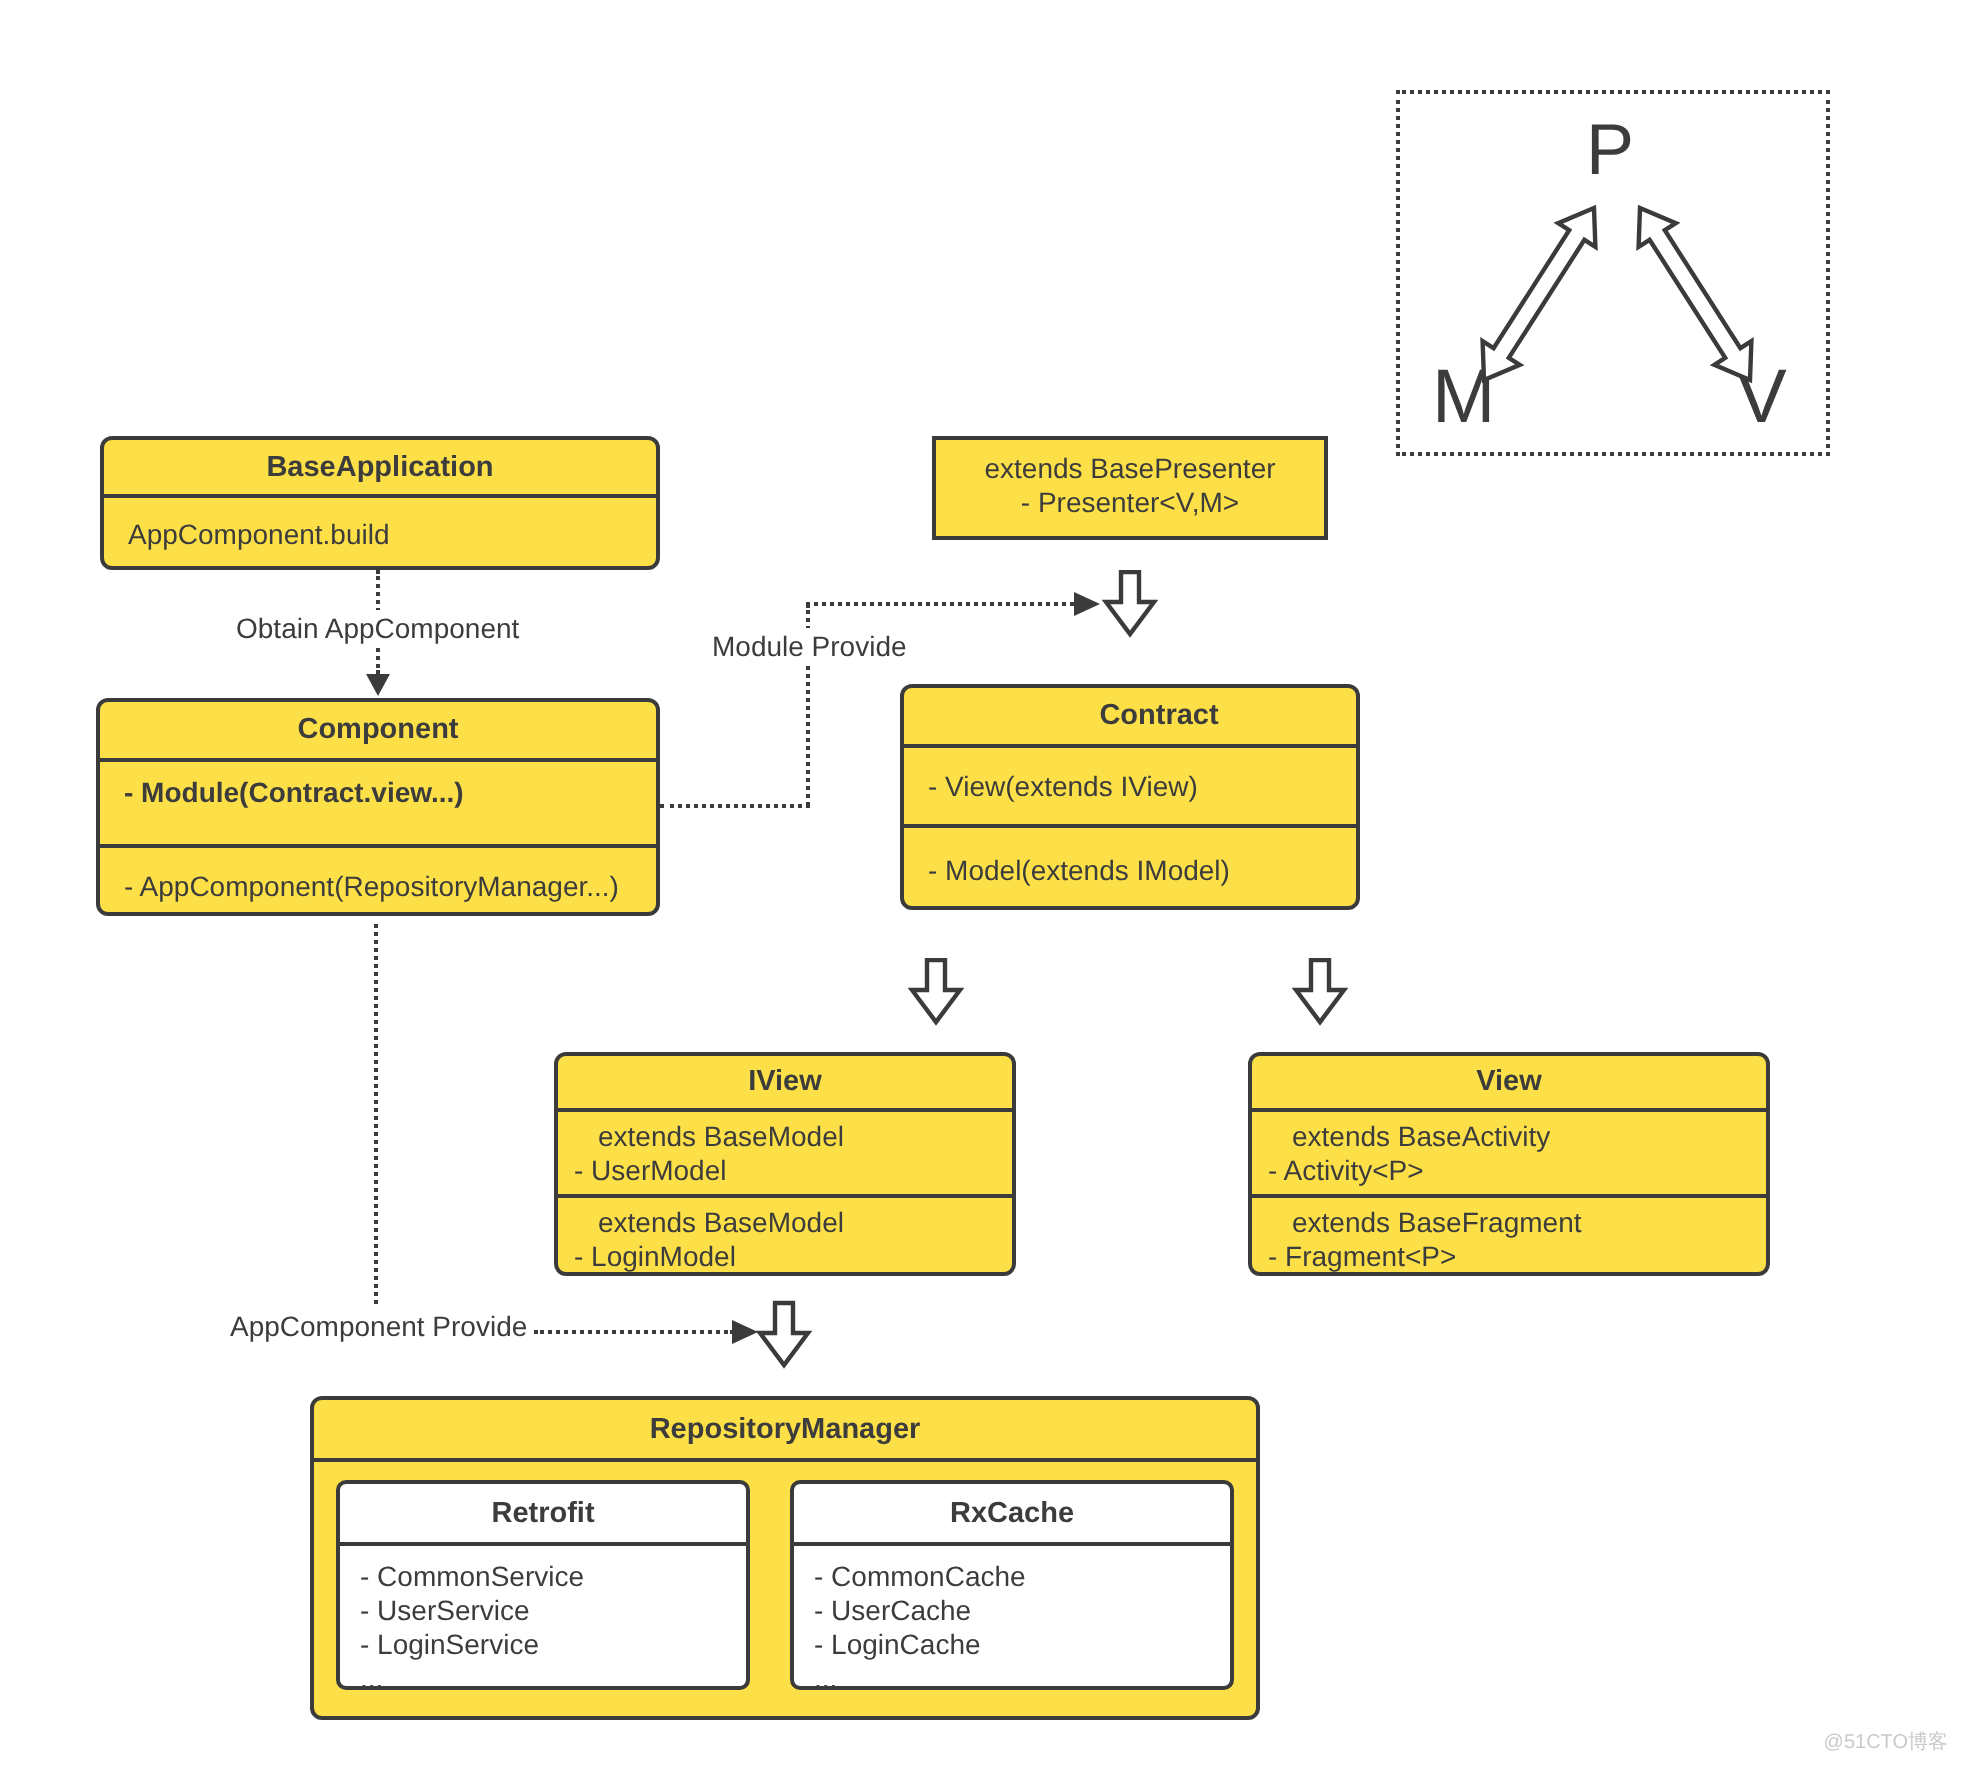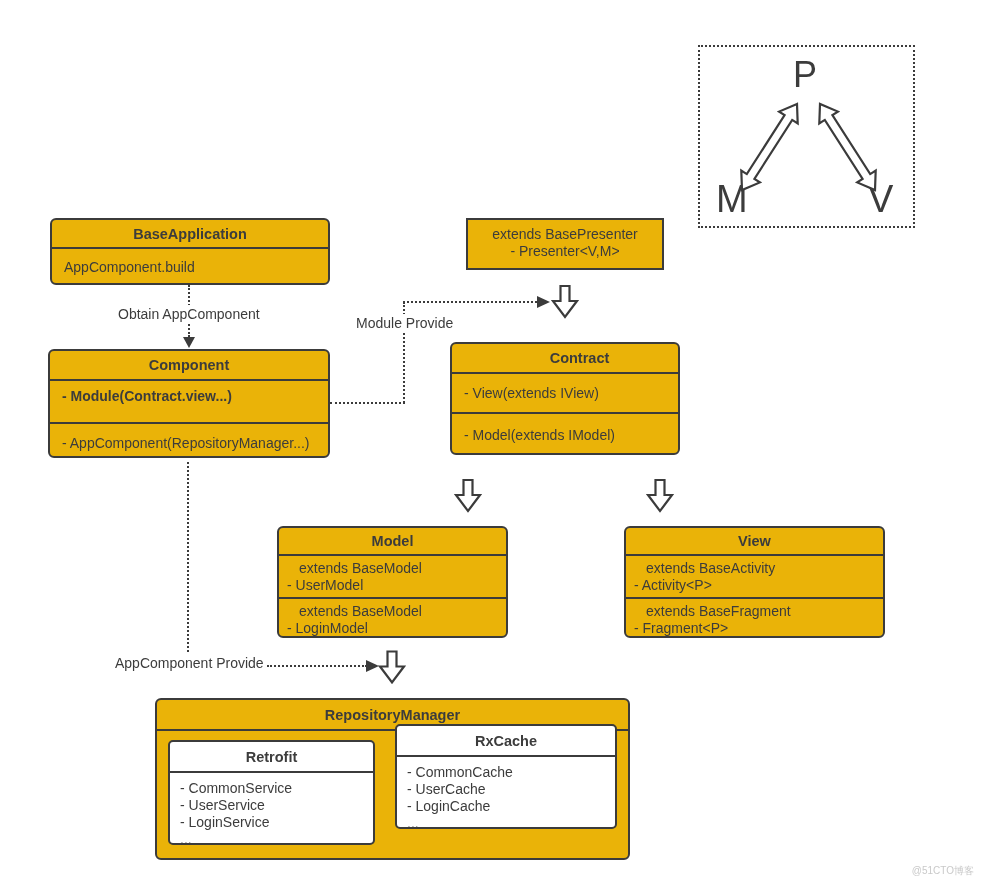--- a/index.html
+++ b/index.html
@@ -3,21 +3,21 @@
 <meta charset="utf-8">
 <style>
   :root{
     --line:#3b3b3b;
     --text:#3c3c3c;
   }
   html,body{margin:0;padding:0;background:#fff;}
   body{font-family:"Liberation Sans","DejaVu Sans",sans-serif;color:var(--text);}
   #canvas{position:relative;width:982px;height:891px;background:#fff;overflow:hidden;}
 
-  .box{position:absolute;border:2px solid var(--line);background:#eab308;border-radius:6px;box-sizing:border-box;font-size:14px;}
+  .box{position:absolute;border:2px solid var(--line);background:#fde047;border-radius:6px;box-sizing:border-box;font-size:14px;}
   .box.sq{border-radius:0;}
   .hd{font-weight:bold;text-align:center;border-bottom:2px solid var(--line);display:flex;align-items:center;justify-content:center;font-size:14.5px;}
   .row{box-sizing:border-box;padding-left:12px;}
   .row + .row{border-top:2px solid var(--line);}
   .vcenter{display:flex;align-items:center;}
   .tline{display:block;line-height:17px;}
   .tline.indent{margin-left:12px;}
 
   .dotted-h{position:absolute;height:0;border-top:2px dotted var(--line);}
   .dotted-v{position:absolute;width:0;border-left:2px dotted var(--line);}
@@ -63,21 +63,21 @@
   #model .row,#view .row{height:41px;padding-left:8px;padding-top:4px;}
   #model .r2,#view .r2{height:41px;}
 
   
   #repository-manager{left:155px;top:698px;width:475px;height:162px;}
   #repository-manager .hd{height:29px;}
   .inner-box{position:absolute;border:2px solid var(--line);background:#fff;border-radius:5px;box-sizing:border-box;font-size:14px;}
   .inner-box .hd{height:28px;}
   .inner-box .bd{padding:7px 0 0 10px;line-height:16.5px;}
   #retrofit{left:11px;top:40px;width:207px;height:105px;}
-  #rxcache{left:238px;top:24px;width:222px;height:105px;}
+  #rxcache{left:238px;top:40px;width:222px;height:105px;}
 
   #watermark{position:absolute;right:8px;bottom:13px;color:#c9c9c9;font-size:10px;}
 </style>
 </head>
 <body>
 
 <div id="canvas">
 
   <div id="mvp-box">
     <div class="mvp-letter" id="mvp-p">P</div>
@@ -126,21 +126,21 @@
   </div>
 
   <svg class="hollow-arrow" style="left:454px;top:479px;" width="28" height="34" viewBox="0 0 28 34">
     <polygon points="9.5,1 18.5,1 18.5,16 26,16 14,32 2,16 9.5,16" fill="#fff" stroke="#3b3b3b" stroke-width="2.2"></polygon>
   </svg>
   <svg class="hollow-arrow" style="left:646px;top:479px;" width="28" height="34" viewBox="0 0 28 34">
     <polygon points="9.5,1 18.5,1 18.5,16 26,16 14,32 2,16 9.5,16" fill="#fff" stroke="#3b3b3b" stroke-width="2.2"></polygon>
   </svg>
 
   <div class="box" id="model">
-    <div class="hd">Model</div>
+    <div class="hd">IView</div>
     <div class="row r1">
       <span class="tline indent">extends BaseModel</span>
       <span class="tline">- UserModel</span>
     </div>
     <div class="row r2">
       <span class="tline indent">extends BaseModel</span>
       <span class="tline">- LoginModel</span>
     </div>
   </div>
 

